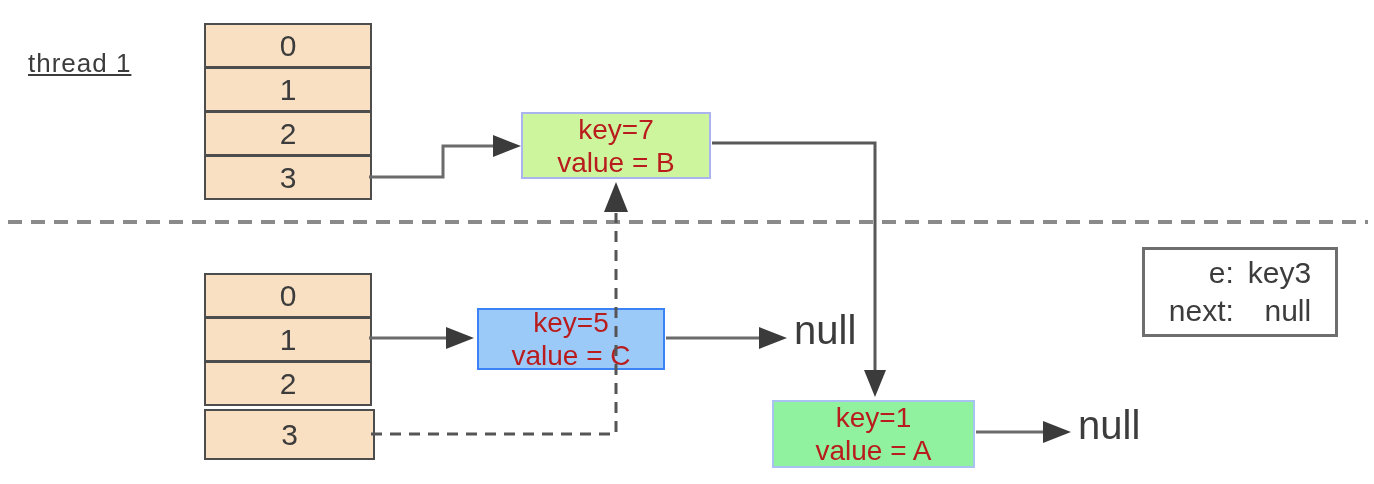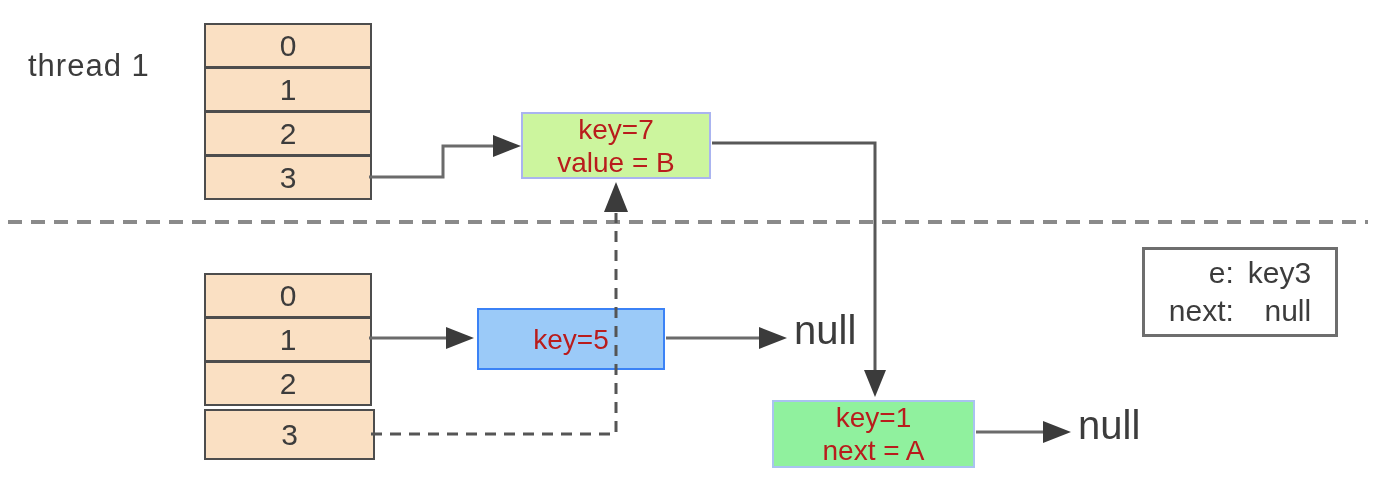--- a/index.html
+++ b/index.html
@@ -11,24 +11,25 @@
   .canvas {
     position: relative;
     width: 1374px;
     height: 484px;
     background: #ffffff;
     overflow: hidden;
     color: #3c3c3c;
   }
   .thread-label {
     position: absolute;
-    font-size: 31px;
+    font-size: 26px;
     letter-spacing: 1px;
     color: #3c3c3c;
     white-space: nowrap;
+    text-decoration: underline;
   }
   #thread1-label { left: 28px; top: 48px; }
   #thread2-label { left: 28px; top: 292px; }
 
   .bucket-array {
     position: absolute;
     width: 164px;
     border: 2px solid #4d4d4d;
     background: #fae0c3;
     box-sizing: content-box;
@@ -145,25 +146,26 @@
   </div>
   <div id="t2-array-cell3">3</div>
 
   <div class="node" id="node-key7">
     <div>key=7</div>
     <div>value = B</div>
   </div>
 
   <div class="node" id="node-key5">
     <div>key=5</div>
+    <div>value = C</div>
   </div>
 
   <div class="node" id="node-key3">
     <div>key=1</div>
-    <div>next = A</div>
+    <div>value = A</div>
   </div>
 
   <div class="null-text" id="null1">null</div>
 
   <div class="null-text" id="null2">null</div>
 
   <div class="info-box">
     <div class="info-grid">
       <span class="info-label">e:</span>
       <span class="info-value">key3</span>

